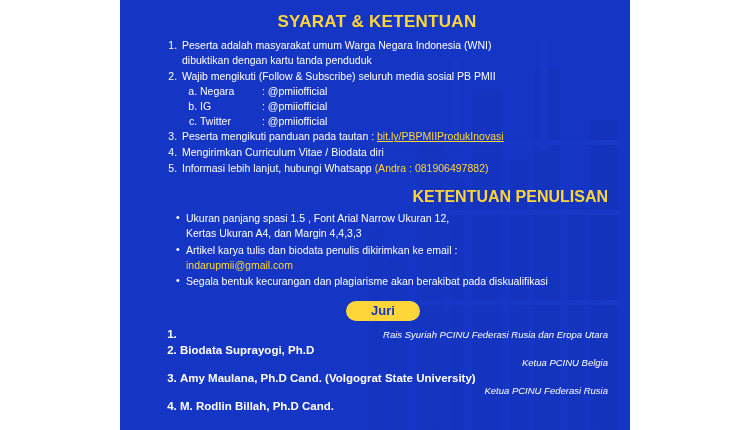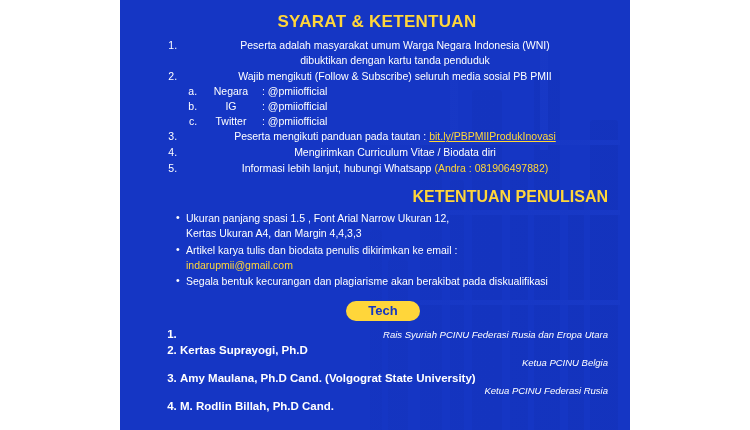--- a/index.html
+++ b/index.html
@@ -78,21 +78,20 @@
     letter-spacing: 0.3px;
     text-align: center;
   }
 
   ol.rules {
     margin: 0;
     padding: 0 0 0 34px;
     list-style: decimal;
     font-size: 10.5px;
     line-height: 1.42;
-    text-align: center;
   }
   ol.rules > li {
     margin-bottom: 1px;
     padding-left: 2px;
   }
   ol.sub {
     margin: 0;
     padding: 0 0 0 18px;
     list-style: lower-alpha;
     font-size: 10.5px;
@@ -252,28 +251,28 @@
         </li>
         <li>
           <span>Artikel karya tulis dan biodata penulis dikirimkan ke email :</span>
           <span class="subnote yellow">indarupmii@gmail.com</span>
         </li>
         <li>
           <span>Segala bentuk kecurangan dan plagiarisme akan berakibat pada diskualifikasi</span>
         </li>
       </ul>
 
-      <div class="juri-badge">Tech</div>
+      <div class="juri-badge">Juri</div>
 
       <ol class="juri">
         <li>
           <span class="role">Rais Syuriah PCINU Federasi Rusia dan Eropa Utara</span>
         </li>
         <li>
-          <span>Kertas Suprayogi, Ph.D</span>
+          <span>Biodata Suprayogi, Ph.D</span>
           <span class="role">Ketua PCINU Belgia</span>
         </li>
         <li>
           <span>Amy Maulana, Ph.D Cand. (Volgograt State University)</span>
           <span class="role">Ketua PCINU Federasi Rusia</span>
         </li>
         <li>
           <span>M. Rodlin Billah, Ph.D Cand.</span>
           
         </li>

